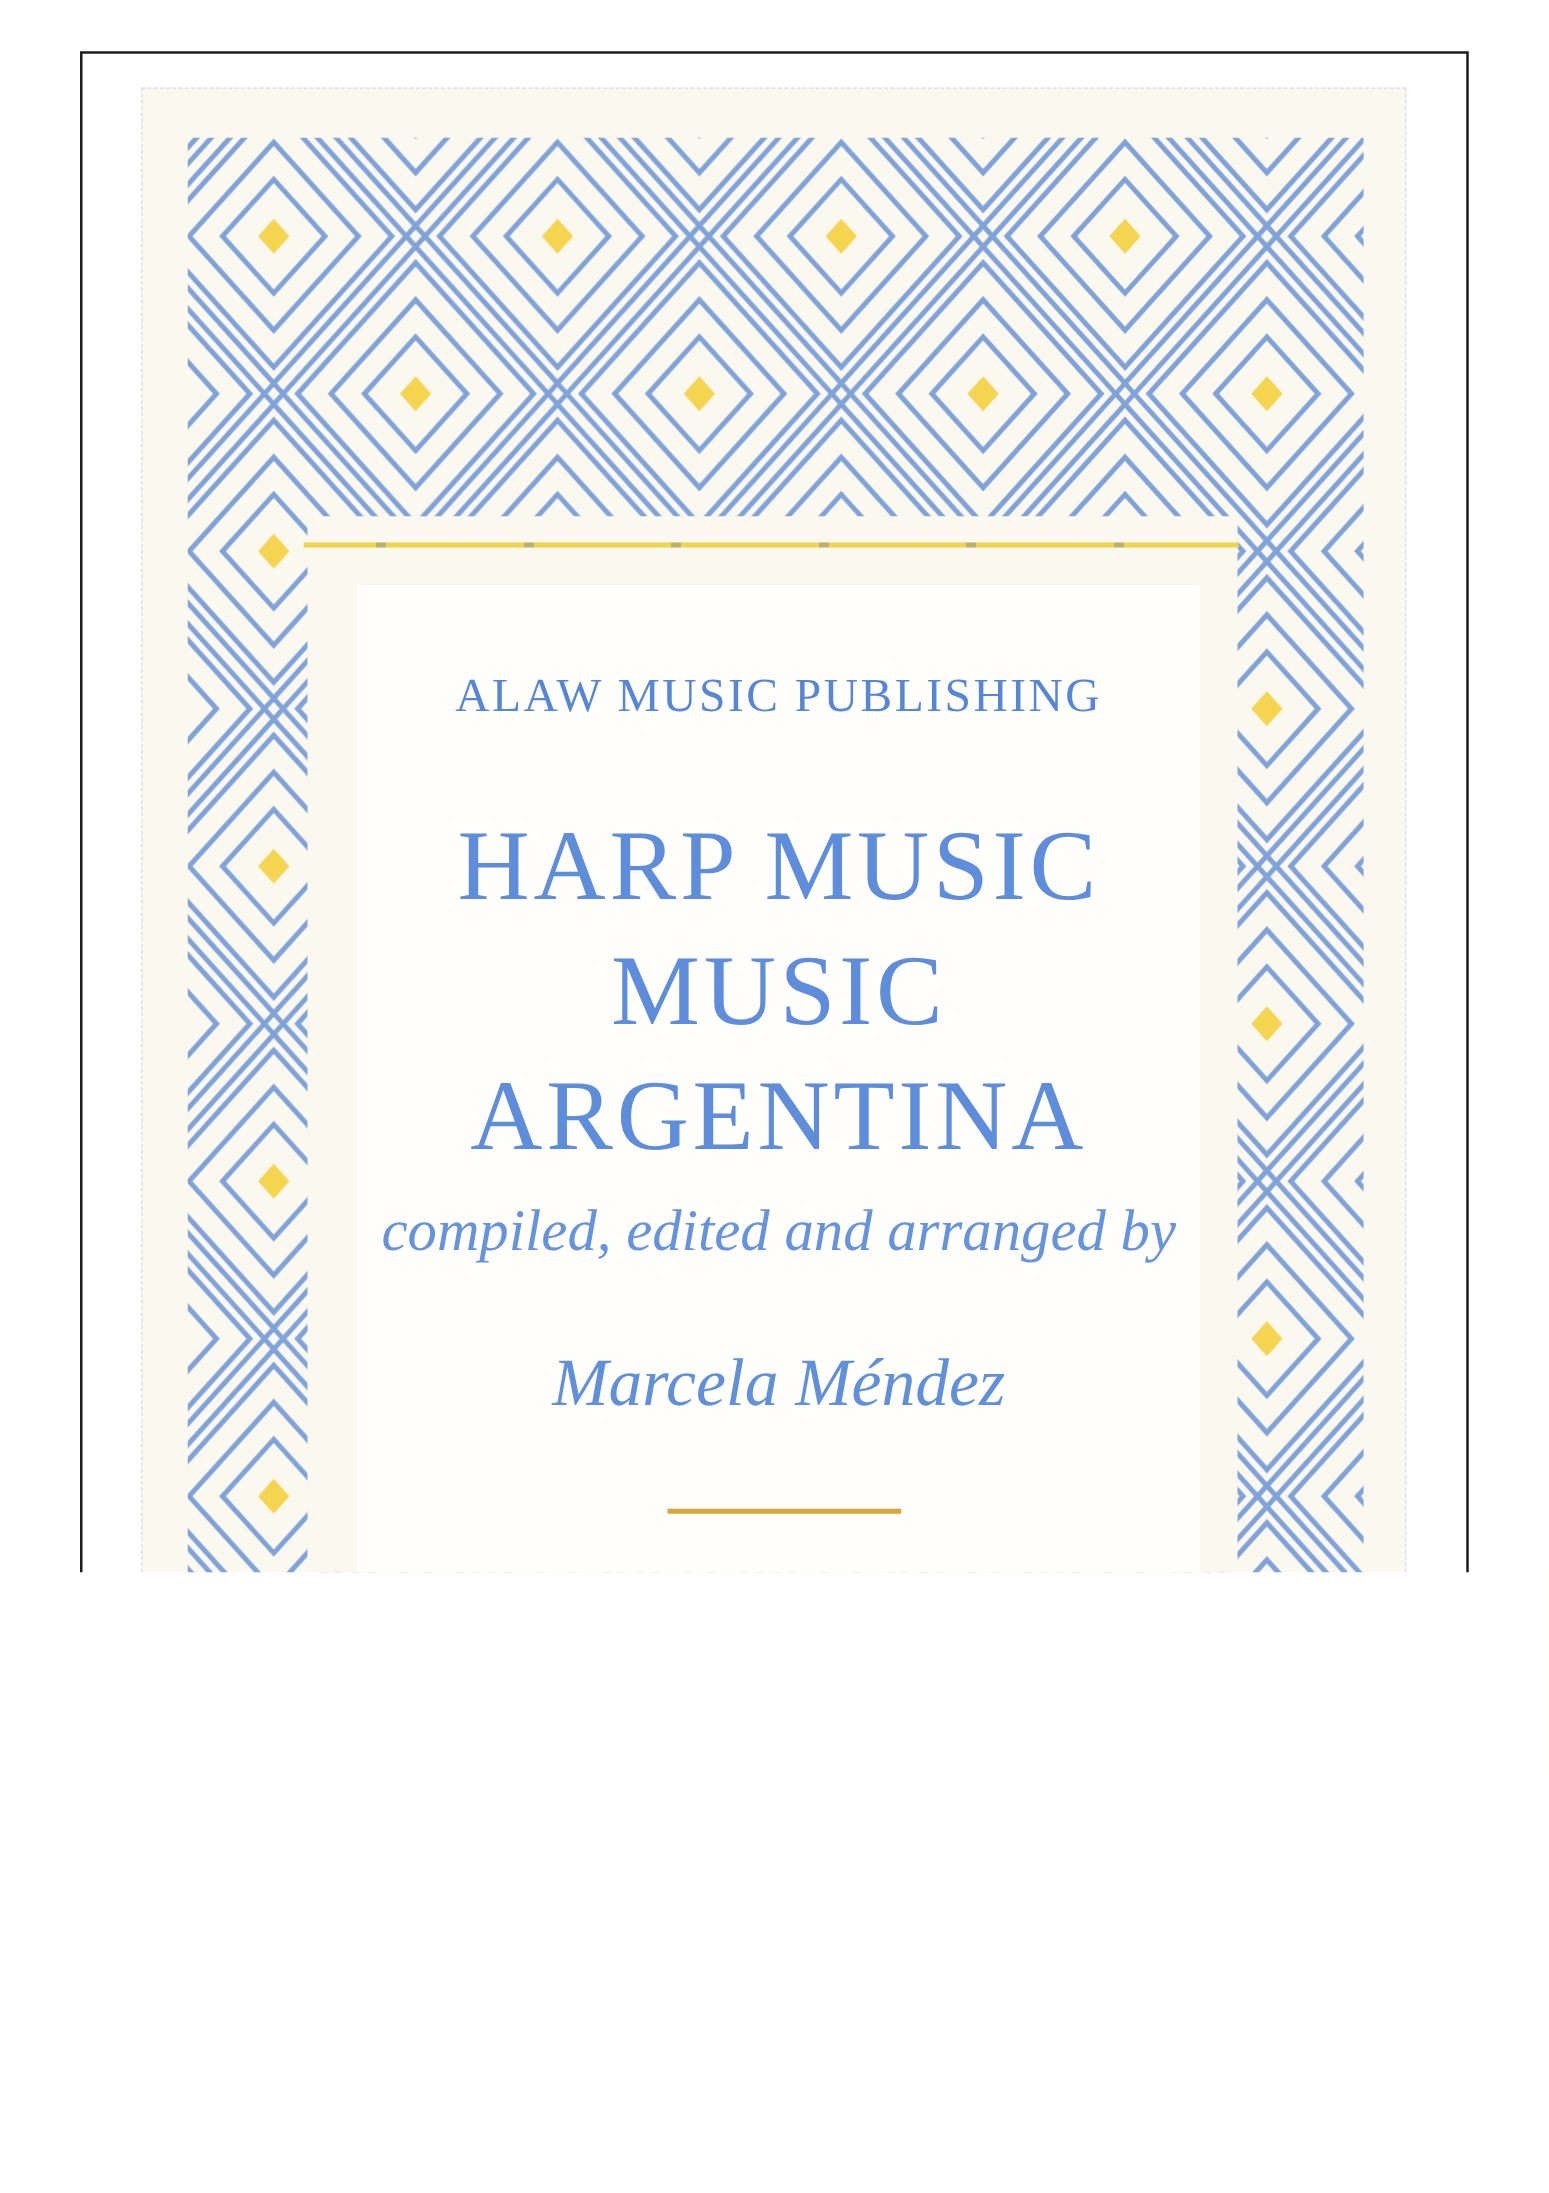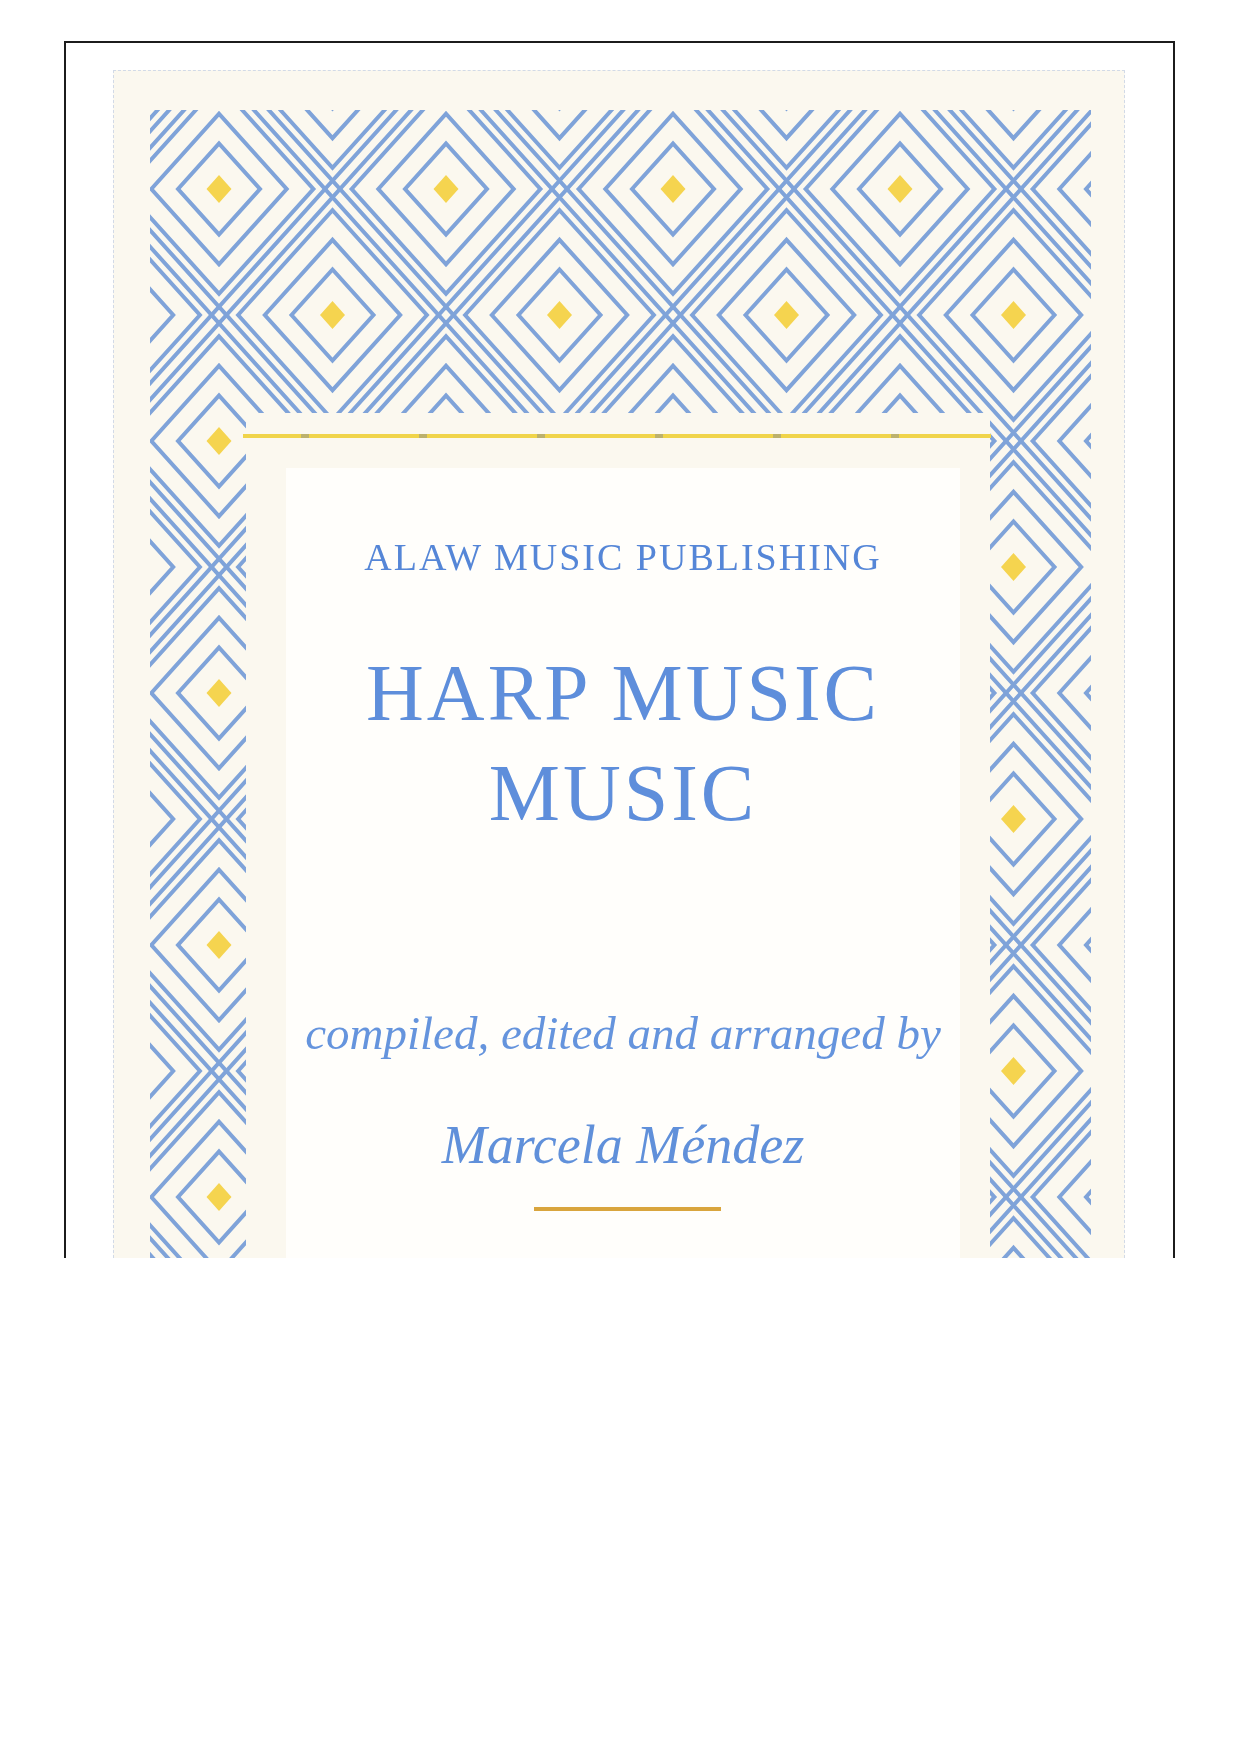--- a/index.html
+++ b/index.html
@@ -64,36 +64,35 @@
     left:286px;top:643px;width:674px;
     text-align:center;
     font-size:80px;
     line-height:100px;
     letter-spacing:3px;
     color:#5e8edb;
   }
   .title-line{white-space:nowrap;text-align:center;}
   .subtitle{
     position:absolute;
-    left:286px;top:1006px;width:674px;
+    left:286px;top:958px;width:674px;
     text-align:center;
     font-style:italic;
     font-size:47px;
     color:#6594dd;
     white-space:nowrap;
   }
   .author{
     position:absolute;
     left:286px;top:1075px;width:674px;
     text-align:center;
     font-style:italic;
     font-size:54px;
     color:#6090da;
     white-space:nowrap;
-    margin-top:39px;
   }
   .short-rule{
     position:absolute;
     left:534px;top:1207px;width:187px;height:3.5px;
     background:#d9a53d;
   }
 </style>
 </head>
 <body>
 
@@ -129,20 +128,21 @@
   <div class="gold-line top"></div>
   <div class="gold-line bottom"></div>
 
   <div class="title-panel"></div>
 
   <div class="publisher">ALAW MUSIC PUBLISHING</div>
 
   <div class="title-block">
     <div class="title-line">HARP MUSIC</div>
     <div class="title-line">MUSIC</div>
+    <div class="title-line">ARGENTINA</div>
   </div>
 
   <div class="subtitle">compiled, edited and arranged by</div>
 
   <div class="author">Marcela Méndez</div>
 
   <div class="short-rule"></div>
 
 </div>
 

